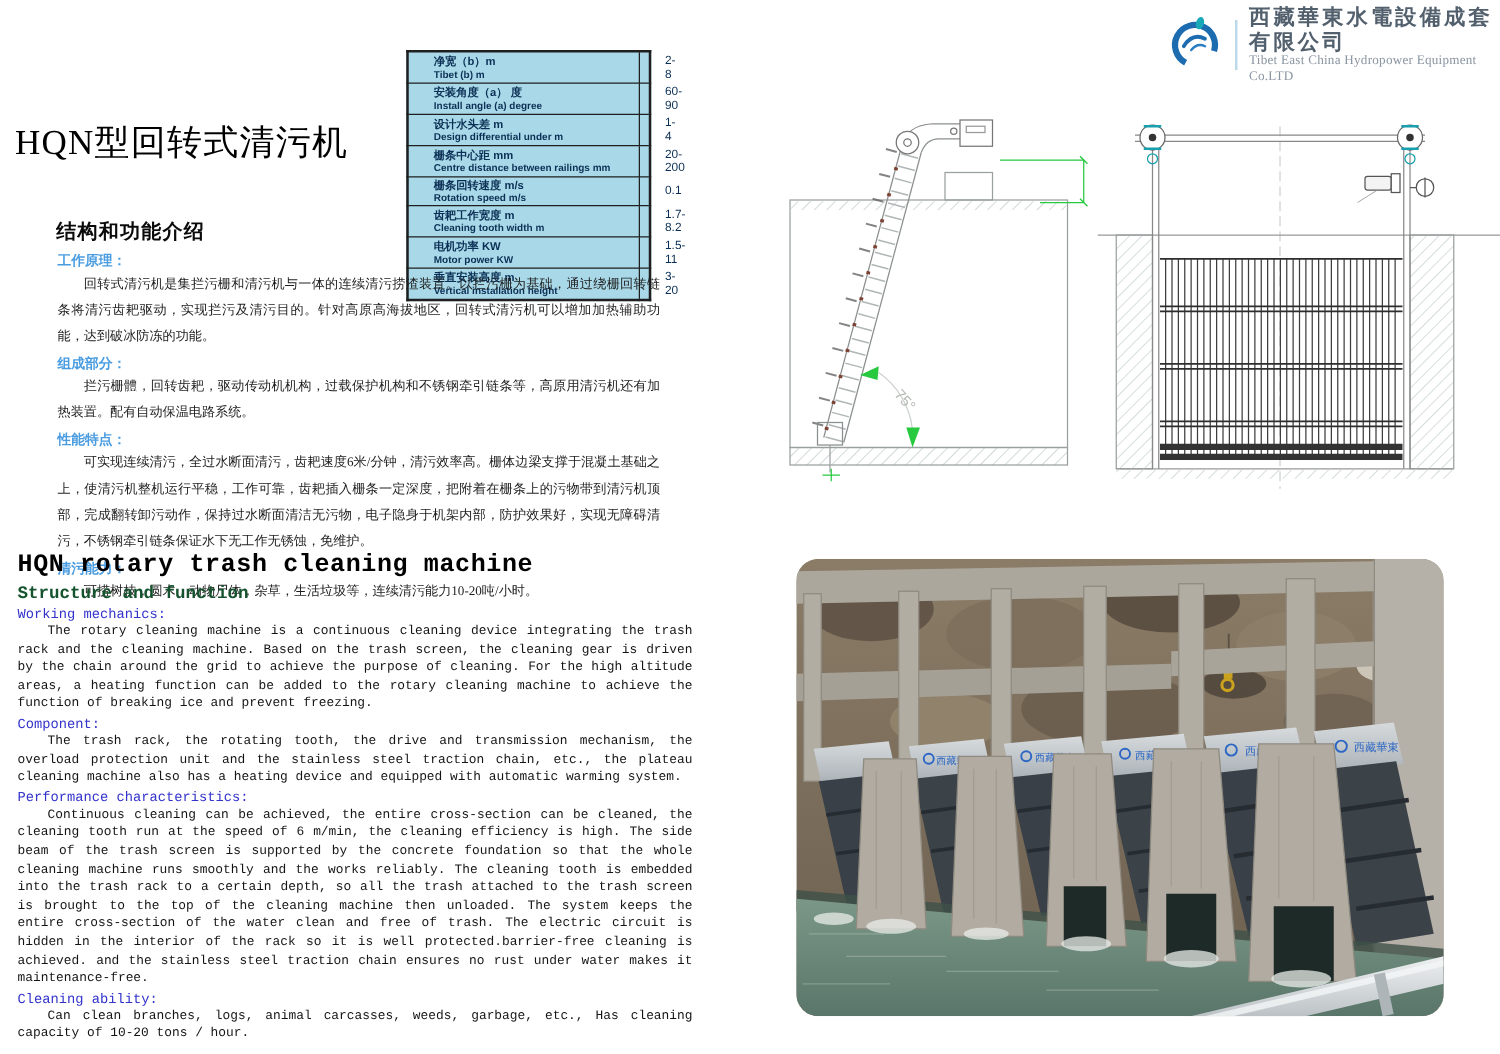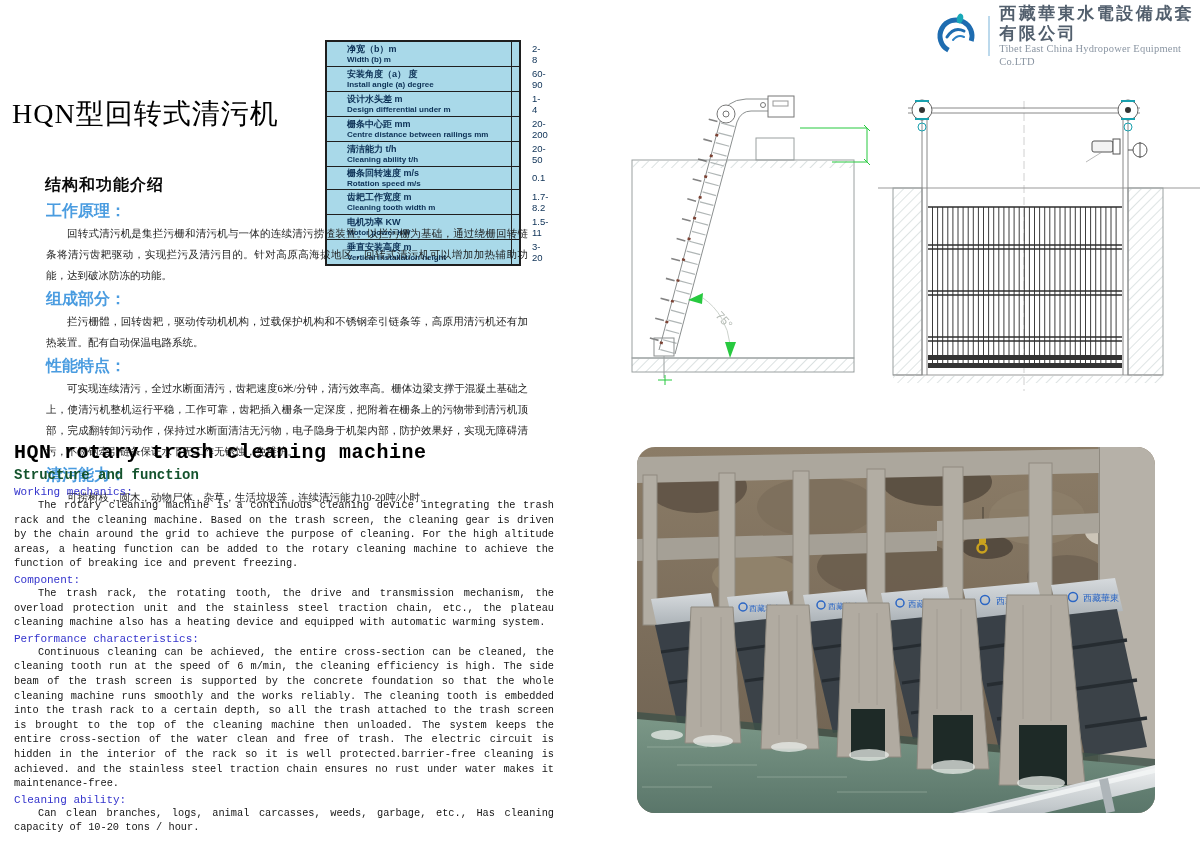--- a/index.html
+++ b/index.html
@@ -23,21 +23,21 @@
   .spec .en{font-size:8px;font-weight:bold;color:#0c3055;line-height:1.15;}
   .spec .val{font-size:9.5px;font-weight:normal;color:#0c3055;margin-left:30px;}
 
   
   .title-cn{position:absolute;left:12px;top:95px;font-family:"Liberation Serif",serif;
             font-size:28px;color:#000;letter-spacing:1px;}
   .sub-cn{position:absolute;left:45px;top:175px;font-family:"Liberation Serif",serif;
           font-size:16px;font-weight:600;color:#0a0a0a;letter-spacing:1px;}
   .cn-body{position:absolute;left:46px;top:198px;width:482px;
            font-family:"Liberation Serif",serif;}
-  .cn-h{font-size:16px;font-weight:bold;color:#4a9ce0;margin:3px 0 1px;}
+  .cn-h{font-size:11px;font-weight:bold;color:#4a9ce0;margin:3px 0 1px;}
   .cn-p{font-size:10.5px;line-height:21px;color:#1d1d1d;margin:0;
         text-indent:21px;text-align:justify;}
 
   
   .en-body{position:absolute;left:14px;top:441px;width:540px;
            font-family:"Liberation Mono",monospace;}
   .en-title{font-size:20px;font-weight:bold;color:#000;margin:0;letter-spacing:.5px;}
   .en-sub{font-size:14px;font-weight:bold;color:#14532d;margin:3px 0 0;}
   .en-h{font-size:11px;font-weight:normal;color:#3333cc;margin:3px 0 0;}
   .en-p{font-size:10.3px;line-height:14.6px;color:#141414;margin:0;
@@ -70,21 +70,21 @@
       <div class="brand-cn">西藏華東水電設備成套有限公司</div>
       <div class="brand-en">Tibet East China Hydropower Equipment Co.LTD</div>
     </span>
   </div>
 
   <table class="spec">
     <tbody>
       <tr>
         <td class="lbl">
             <div class="cn">净宽（b）m</div>
-            <div class="en">Width (b) m</div>
+            <div class="en">Tibet (b) m</div>
           </td>
         <td class="val">2-8</td>
       </tr>
       <tr>
         <td class="lbl">
             <div class="cn">安装角度（a） 度</div>
             <div class="en">Install angle (a) degree</div>
           </td>
         <td class="val">60-90</td>
       </tr>
@@ -94,27 +94,20 @@
             <div class="en">Design differential under m</div>
           </td>
         <td class="val">1-4</td>
       </tr>
       <tr>
         <td class="lbl">
             <div class="cn">栅条中心距 mm</div>
             <div class="en">Centre distance between railings mm</div>
           </td>
         <td class="val">20-200</td>
-      </tr>
-      <tr>
-        <td class="lbl">
-            <div class="cn">清洁能力 t/h</div>
-            <div class="en">Cleaning ability t/h</div>
-          </td>
-        <td class="val">20-50</td>
       </tr>
       <tr>
         <td class="lbl">
             <div class="cn">栅条回转速度 m/s</div>
             <div class="en">Rotation speed m/s</div>
           </td>
         <td class="val">0.1</td>
       </tr>
       <tr>
         <td class="lbl">

